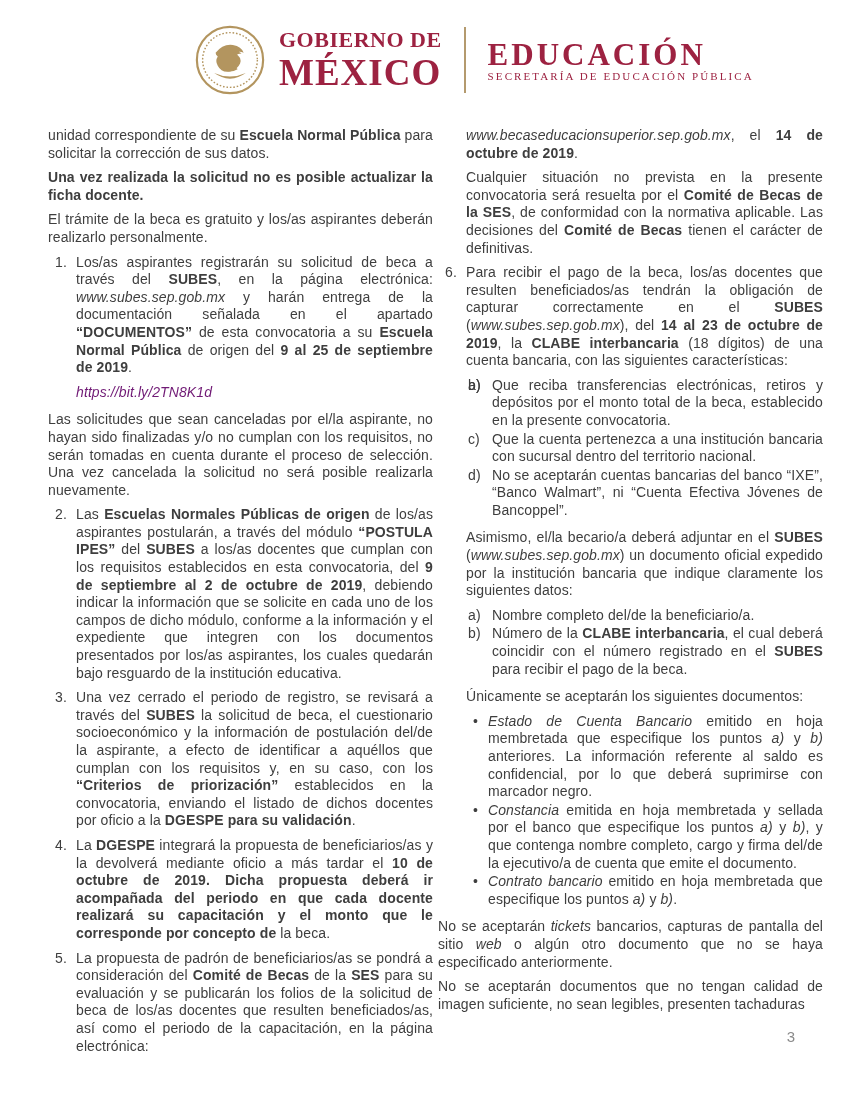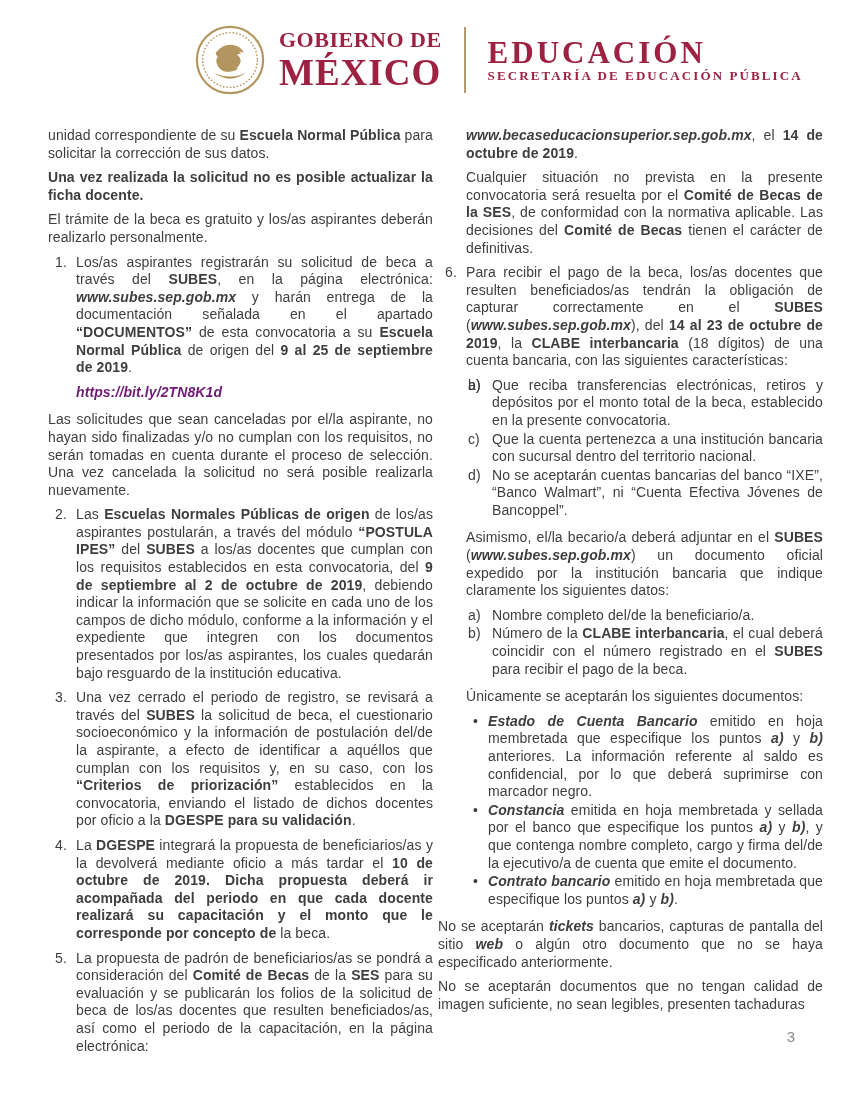--- a/index.html
+++ b/index.html
@@ -17,40 +17,40 @@
     position:absolute;top:16px;left:193px;
     display:flex;align-items:center;
   }
   .emblem{width:74px;height:88px;display:flex;align-items:center;justify-content:center;}
   .gob-text{margin-left:12px;color:#9d2241;font-family:"Liberation Serif", serif;font-weight:bold;line-height:1;}
   .gob-line1{font-size:22px;letter-spacing:.5px;}
   .gob-line2{font-size:37px;letter-spacing:1px;margin-top:3px;}
   .logo-divider{width:2px;height:66px;background:#b49a6e;margin:0 22px 0 22px;}
   .edu-block{color:#9d2241;font-family:"Liberation Serif", serif;}
   .edu-title{font-size:31px;font-weight:bold;letter-spacing:3px;line-height:1;}
-  .edu-sub{font-size:13px;font-weight:bold;letter-spacing:2.1px;white-space:nowrap;}
+  .edu-sub{font-size:11px;font-weight:normal;letter-spacing:2.1px;white-space:nowrap;}
   
   .main{
     position:absolute;top:127px;left:48px;width:775px;
     display:flex;gap:5px;
     font-size:14px;line-height:17.6px;letter-spacing:.1px;
   }
   .col{width:385px;}
   .blk{position:relative;text-align:justify;margin:0 0 7px 0;}
   .lvl1{padding-left:28px;}
   .lvl2{margin-left:28px;padding-left:26px;margin-bottom:1px;}
   .lvl3{margin-left:28px;padding-left:22px;margin-bottom:1px;}
   .mk{position:absolute;left:7px;top:0;}
   .lvl2 > .mk{left:2px;}
   .lvl3 > .mk{left:7px;}
   .tal{text-align:left;}
   .jall{text-align-last:justify;}
   .mt{margin-top:10px;}
   .rb{font-weight:bold;}
-  .ri{font-style:italic;font-weight:bold;}
+  .ri{font-style:italic;}
   .rk{color:#701a75;cursor:pointer;text-align:center;}
   
   .pagenum{
     position:absolute;top:1028px;right:55px;
     font-size:15px;color:#8a8a8a;
   }
 </style>
 </head>
 <body>
 

